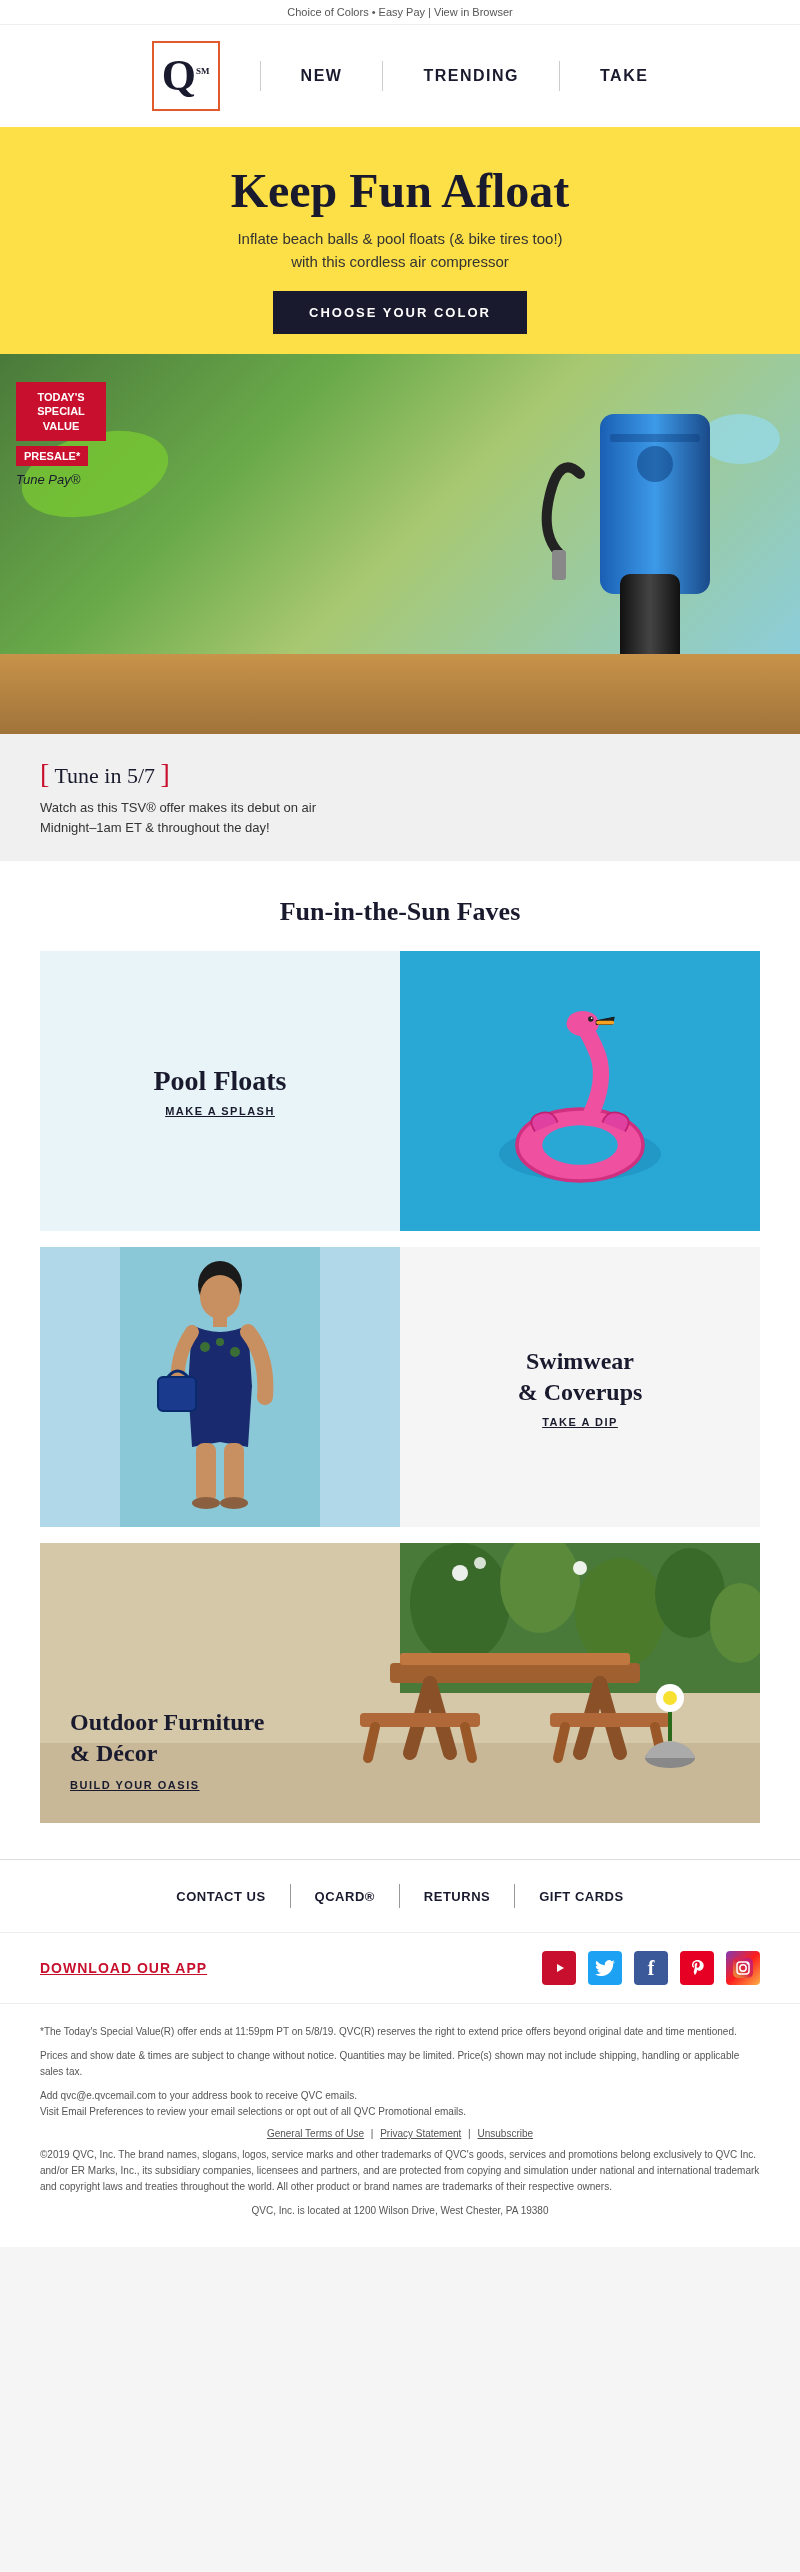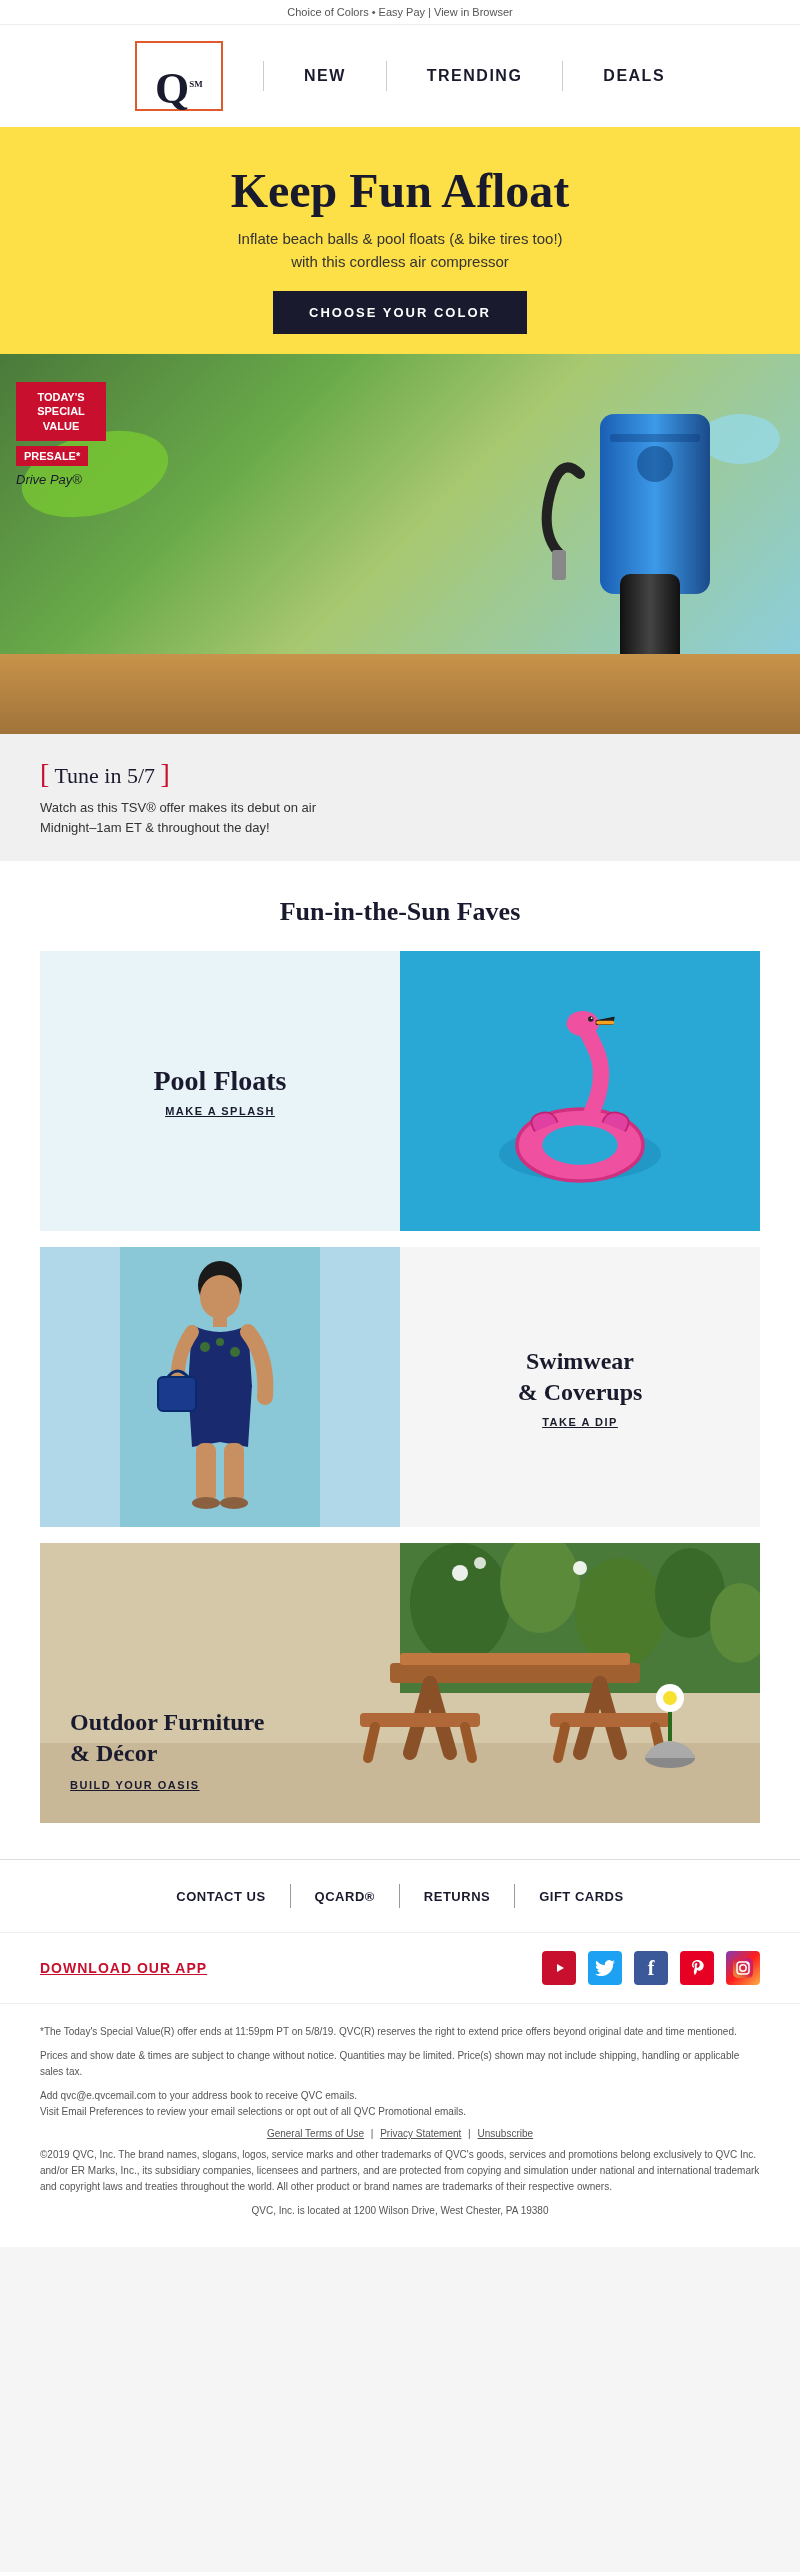--- a/index.html
+++ b/index.html
@@ -27,25 +27,25 @@
     .header {
       display: flex;
       align-items: center;
       justify-content: center;
       padding: 16px 40px;
       background: #fff;
       gap: 40px;
     }
     .logo-wrap {
       border: 2px solid #e05a2b;
-      padding: 24px 14px;
+      padding: 11px 14px;
       display: inline-flex;
       align-items: flex-start;
       justify-content: center;
-      width: 88px;
+      width: 68px;
       height: 70px;
     }
     .logo-q {
       font-size: 44px;
       font-family: Georgia, serif;
       font-weight: bold;
       color: #1a1a2e;
       line-height: 1;
     }
     .logo-sm {
@@ -412,21 +412,21 @@
     <div class="logo-wrap">
       <span class="logo-q">
         <span>Q</span><span class="logo-sm">SM</span>
       </span>
     </div>
     <div class="nav-divider"></div>
     <a class="nav-item">NEW</a>
     <div class="nav-divider"></div>
     <a class="nav-item">TRENDING</a>
     <div class="nav-divider"></div>
-    <a class="nav-item">DEALS</a>
+    <a class="nav-item">TAKE</a>
   </div>
 
   <div class="hero">
     <h1>Keep Fun Afloat</h1>
     <p>
       <span>Inflate beach balls &amp; pool floats (&amp; bike tires too!)</span><br>
       <span>with this cordless air compressor</span>
     </p>
     <button class="choose-btn">CHOOSE YOUR COLOR</button>
   </div>
@@ -436,21 +436,21 @@
     <div class="float-blue"></div>
     <div class="tsv-badge">
       <span>TODAY'S</span><br>
       <span>SPECIAL</span><br>
       <span>VALUE</span>
     </div>
     <div class="presale-badge">
       <span>PRESALE*</span>
     </div>
     <div class="easy-pay">
-      <span>Drive Pay®</span>
+      <span>Tune Pay®</span>
     </div>
 
     <svg class="compressor-visual" viewBox="0 0 240 340" style="position:absolute;right:60px;top:20px;width:240px;height:340px;">
 
       <path d="M80 100 Q60 80 50 120 Q40 160 60 180" stroke="#222" stroke-width="10" fill="none" stroke-linecap="round"></path>
 
       <rect x="52" y="176" width="14" height="30" rx="3" fill="#888"></rect>
 
       <rect x="100" y="40" width="110" height="180" rx="14" fill="url(#compGrad)"></rect>
       <defs>

